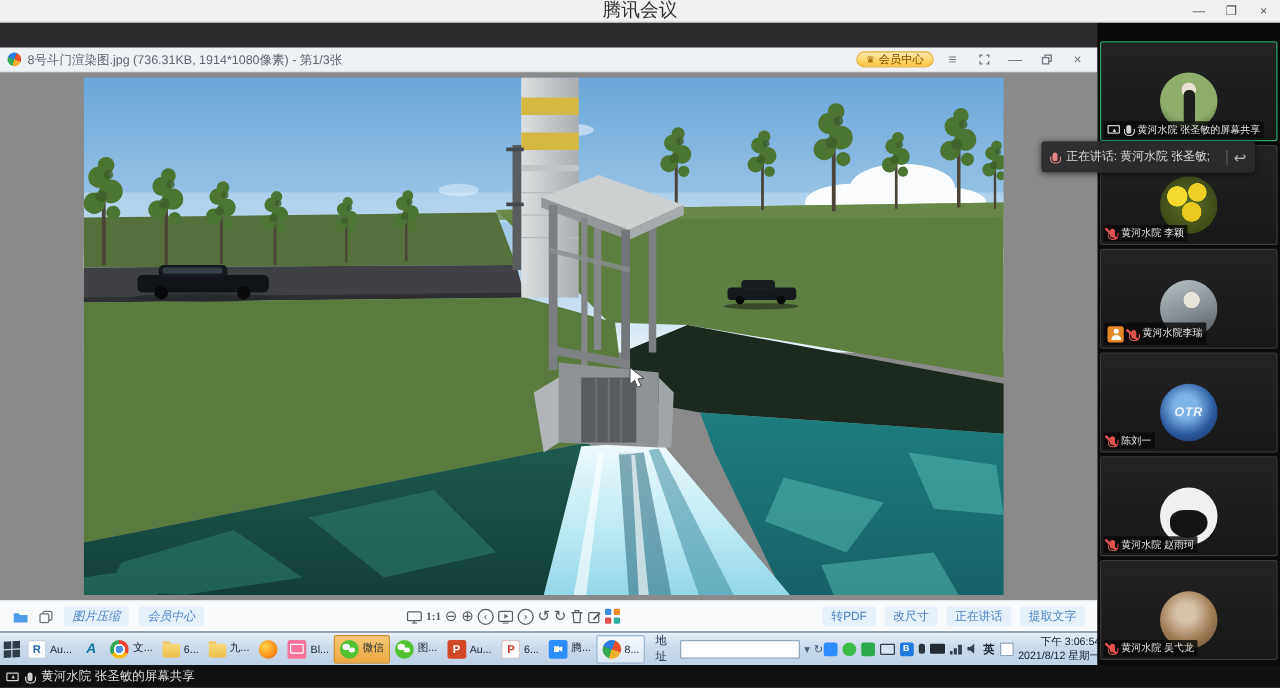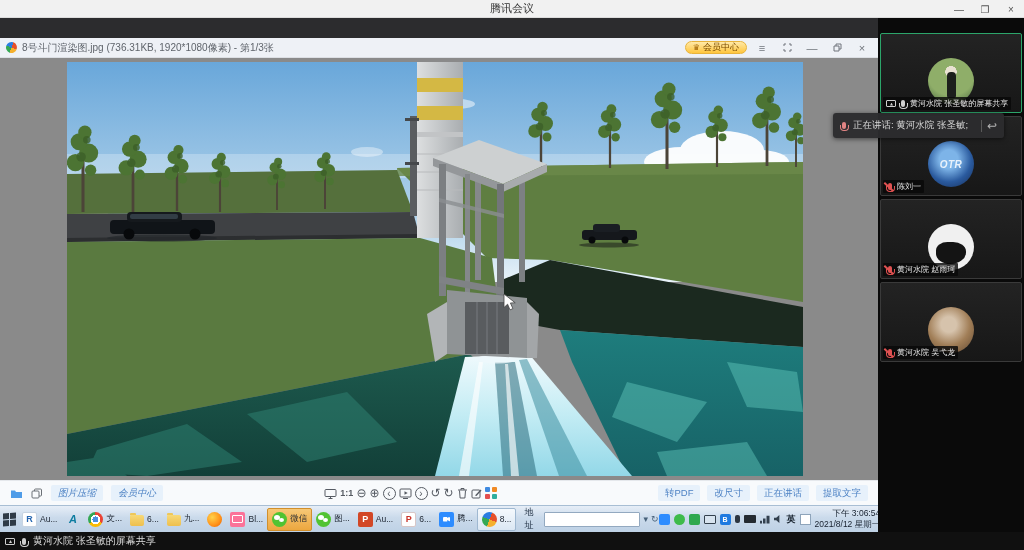--- a/index.html
+++ b/index.html
@@ -2,21 +2,21 @@
 <html><head>
 <meta charset="utf-8">
 <style>
   *{margin:0;padding:0;box-sizing:border-box;}
   html,body{background:#222;}
   body{font-family:"Liberation Sans",sans-serif;}
   .screen{position:relative;width:1024px;height:550px;background:#000;overflow:hidden;}
 
   
   .meet-titlebar{height:18px;background:#f1f1f1;display:flex;align-items:center;justify-content:center;position:relative;border-bottom:1px solid #dcdcdc;}
-  .meet-title{font-size:11px;color:#333;}
+  .meet-title{font-size:15px;color:#333;}
   .win-controls{position:absolute;right:0;top:0;height:18px;display:flex;align-items:center;}
   .win-btn{width:26px;height:18px;display:flex;align-items:center;justify-content:center;font-size:10px;color:#555;cursor:default;}
 
   
   .content{display:flex;height:514px;}
   .shared{width:878px;display:flex;flex-direction:column;background:#2c2c2e;}
   .dark-strip{height:20px;background:#2c2c2e;}
 
   
   .viewer-titlebar{height:20px;background:#eef1f6;border-bottom:1px solid #dcdfe4;display:flex;align-items:center;padding:0 6px;gap:5px;}
@@ -28,21 +28,21 @@
   .vt-ctrl{width:20px;height:18px;display:flex;align-items:center;justify-content:center;font-size:11px;color:#70757c;}
 
   
   .canvas{height:422px;background:#8a8a8a;position:relative;}
   .render{position:absolute;left:67px;top:4px;width:736px;height:414px;display:block;}
 
   
   .viewer-toolbar{height:25px;background:#f8fafc;border-top:1px solid #e5e8ec;display:flex;align-items:center;padding:0 10px;}
   .vt-left{display:flex;align-items:center;gap:8px;font-style:italic;}
   .pill{height:16px;display:flex;align-items:center;padding:0 7px;border-radius:2px;background:#e7f1fb;color:#4d82c4;font-size:9.5px;white-space:nowrap;}
-  .vt-center{display:flex;align-items:center;gap:3px;margin:0 auto;}
+  .vt-center{display:flex;align-items:center;gap:3px;margin:0 auto;font-family:Liberation Serif, serif;}
   .tool{color:#565b63;font-size:12px;line-height:1;display:flex;align-items:center;justify-content:center;}
   .tool.small{font-size:9px;font-weight:bold;}
   .tool.circle{width:13px;height:13px;border:1px solid #565b63;border-radius:50%;font-size:10px;line-height:11px;}
   .appgrid{width:12px;height:12px;display:grid;grid-template-columns:5px 5px;grid-template-rows:5px 5px;gap:2px;}
   .appgrid i{display:block;border-radius:1px;}
   .appgrid i:nth-child(1){background:#3f8ae0;}
   .appgrid i:nth-child(2){background:#f08a24;}
   .appgrid i:nth-child(3){background:#e34f4f;}
   .appgrid i:nth-child(4){background:#2fae9e;}
   .vt-right{display:flex;align-items:center;gap:7px;}
@@ -144,21 +144,21 @@
     </div>
   </div>
 
   <div class="content">
 
     <div class="shared">
       <div class="dark-strip"></div>
 
       <div class="viewer-titlebar">
         <span class="pinwheel"></span>
-        <span class="viewer-title">8号斗门渲染图.jpg (736.31KB, 1920*1080像素) - 第1/3张</span>
+        <span class="viewer-title">8号斗门渲染图.jpg (736.31KB, 1914*1080像素) - 第1/3张</span>
         <span class="vt-spacer"></span>
         <span class="vip">
           <span class="crown">♛</span>
           <span>会员中心</span>
         </span>
         <span class="vt-ctrl">≡</span>
         <span class="vt-ctrl">
           <svg width="9" height="9" viewBox="0 0 9 9">
               <path d="M1 3V1h2M6 1h2v2M8 6v2H6M3 8H1V6" fill="none" stroke="#70757c" stroke-width="1"></path>
             </svg>
@@ -481,20 +481,35 @@
     <div class="panel">
       <div class="tile active">
         <span class="avatar av1"></span>
         <span class="tile-label">
           <span class="scr"></span>
           <span class="mic"></span>
           <span>黄河水院 张圣敏的屏幕共享</span>
         </span>
       </div>
       <div class="tile">
+        <span class="avatar av2"></span>
+        <span class="tile-label">
+          <span class="mic muted"></span>
+          <span>黄河水院 李颖</span>
+        </span>
+      </div>
+      <div class="tile">
+        <span class="avatar av3"></span>
+        <span class="tile-label">
+          <span class="hostbadge"></span>
+          <span class="mic muted"></span>
+          <span>黄河水院李瑞</span>
+        </span>
+      </div>
+      <div class="tile">
         <span class="avatar av4">
             <span>OTR</span>
           </span>
         <span class="tile-label">
           <span class="mic muted"></span>
           <span>陈刘一</span>
         </span>
       </div>
       <div class="tile">
         <span class="avatar av5"></span>

